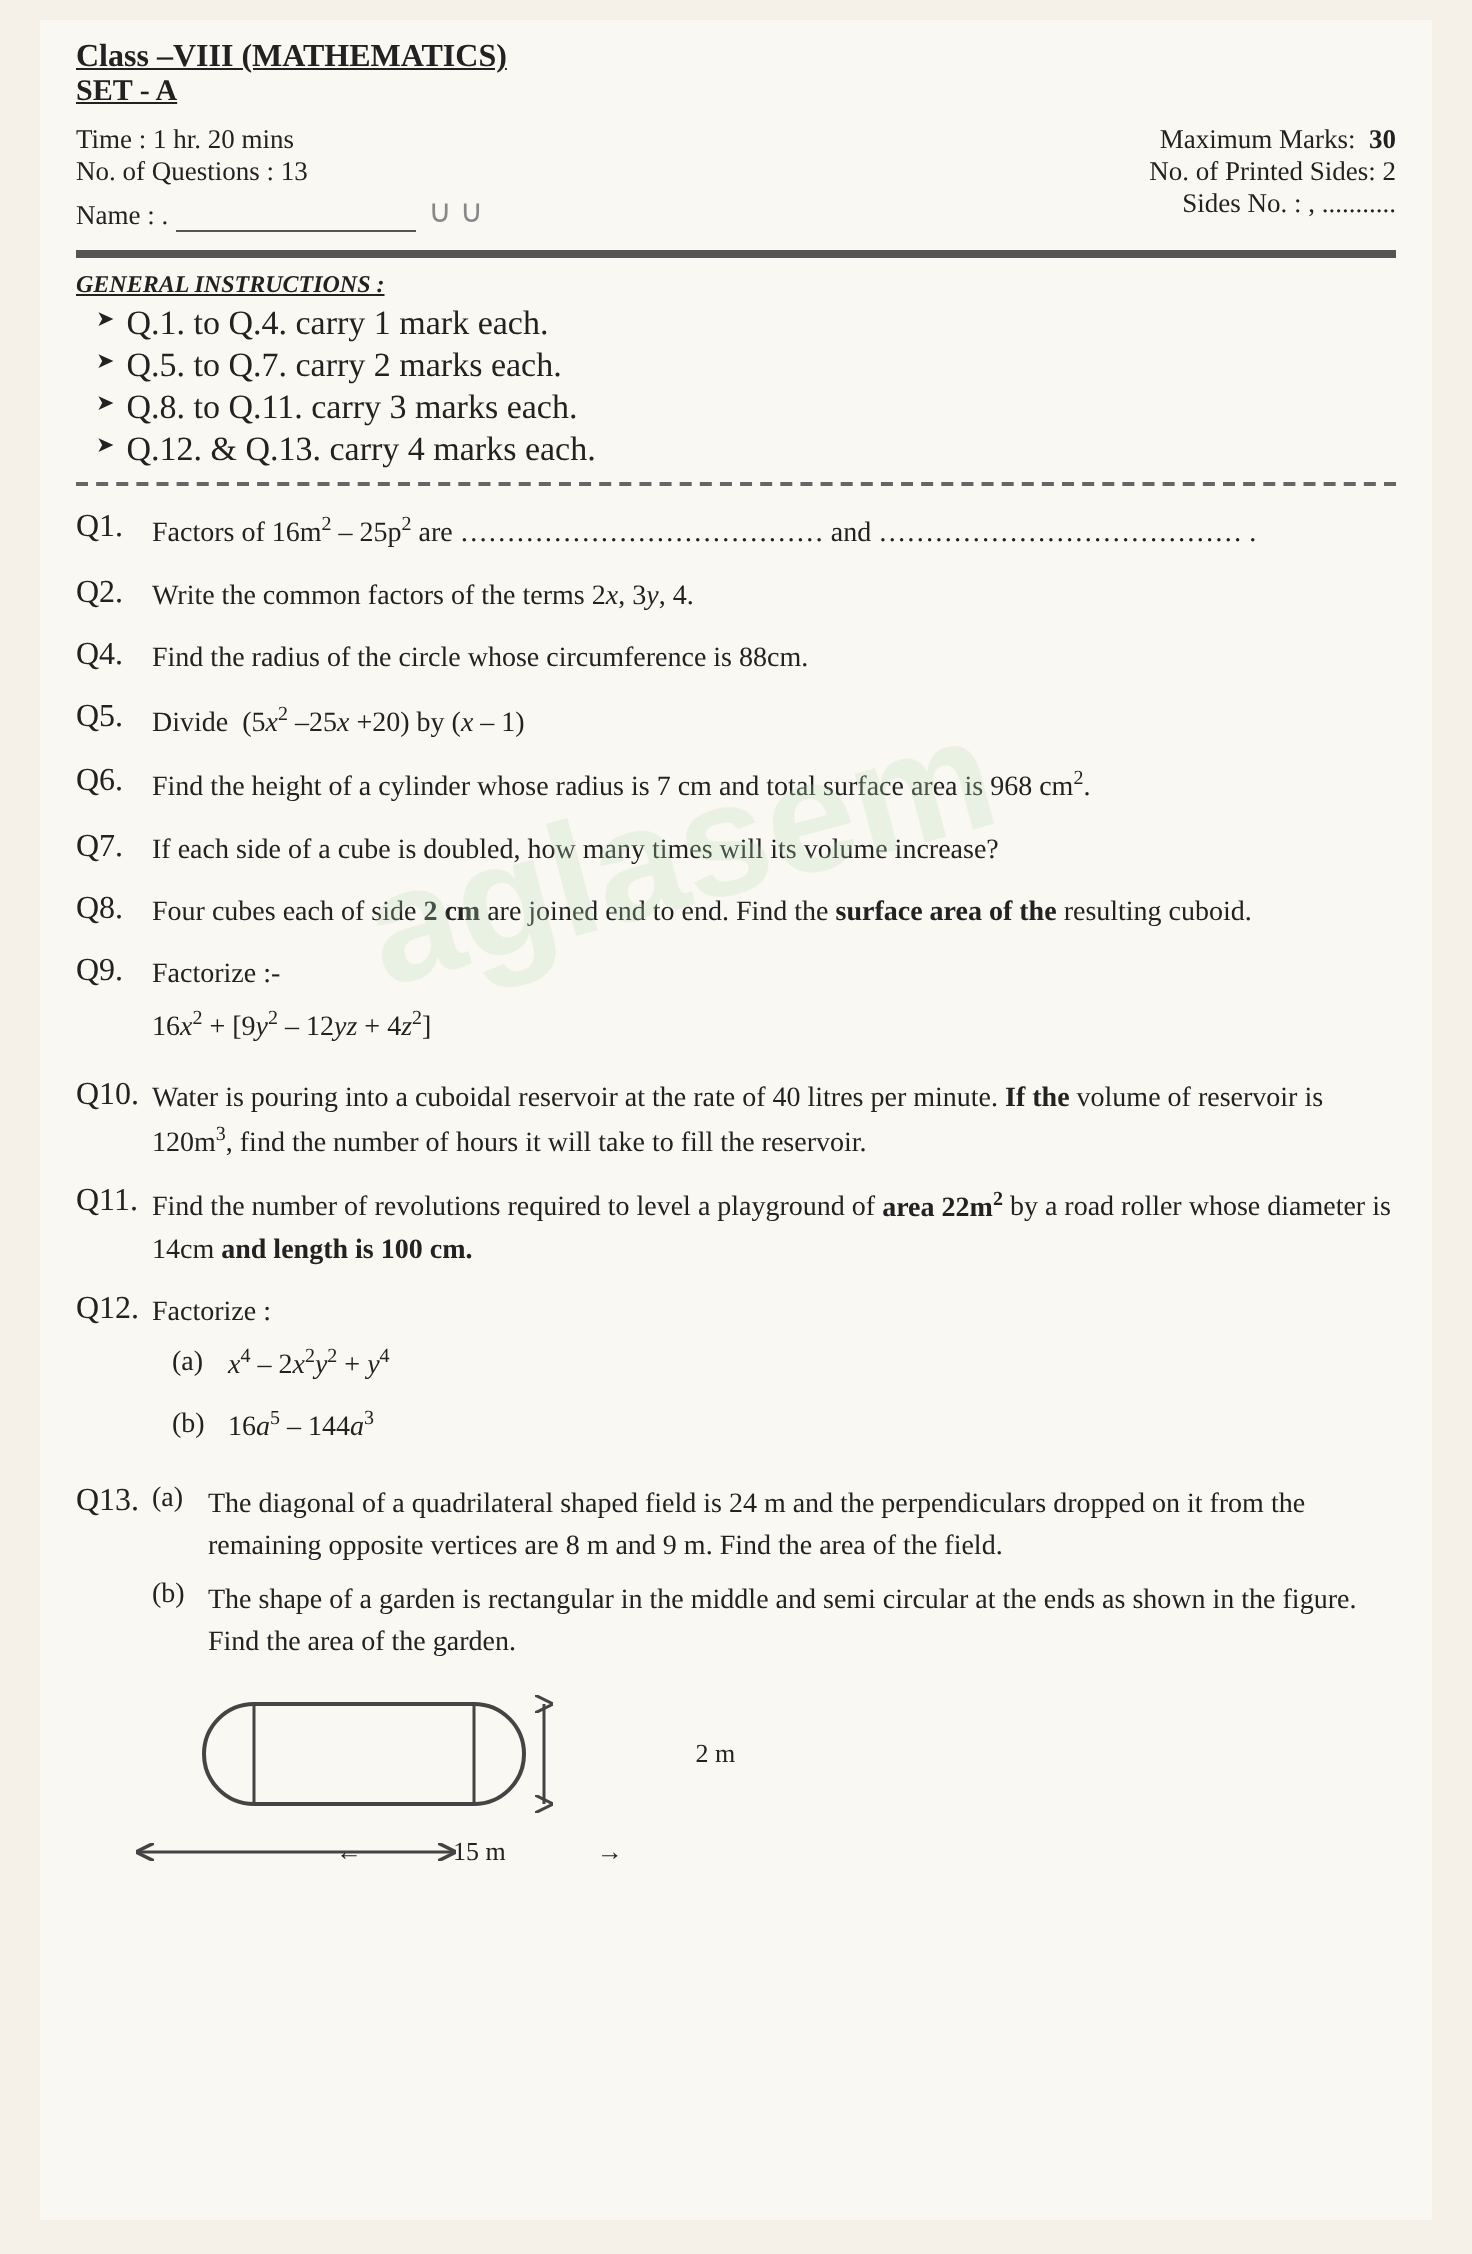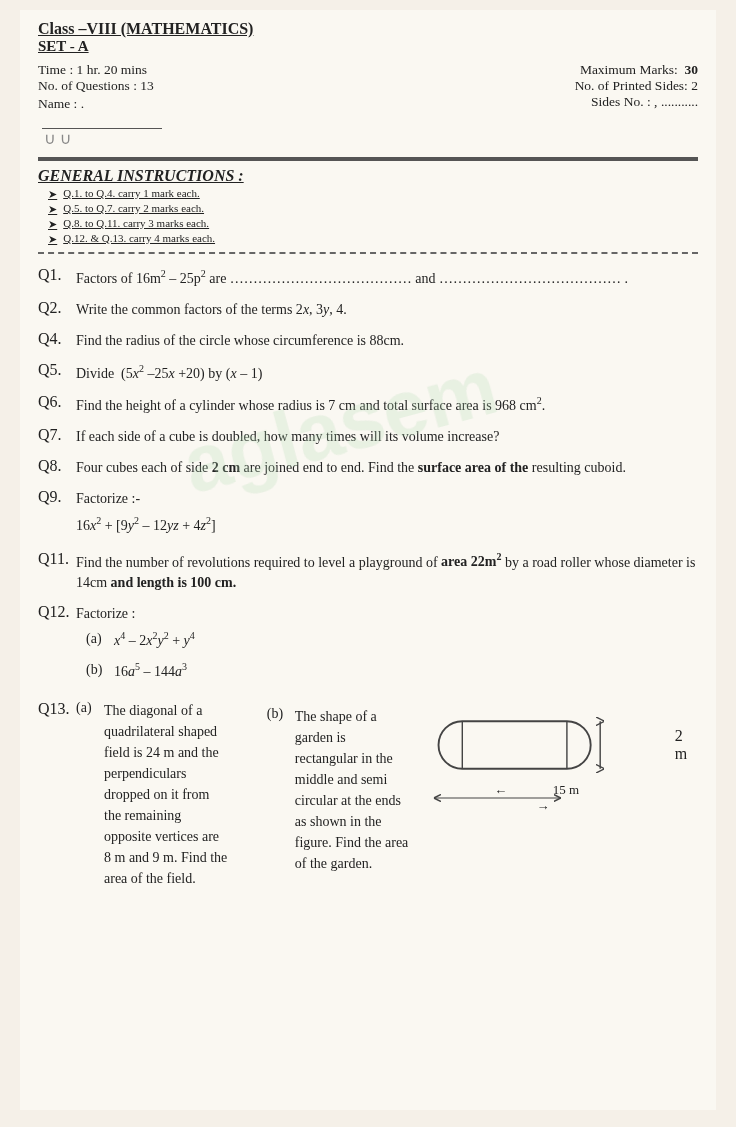--- a/index.html
+++ b/index.html
@@ -39,23 +39,22 @@
     }
     .header-table td {
       font-size: 13.5px;
       vertical-align: top;
       padding: 1px 0;
     }
     .header-left { width: 50%; }
     .header-right { width: 50%; text-align: right; }
     .name-row {
       display: flex;
-      align-items: flex-start;
+      align-items: flex-end;
       margin-top: 2px;
-      flex-direction: column;
     }
     .underline-field {
       border-bottom: 1px solid #555;
       display: inline-block;
       width: 120px;
       margin-left: 4px;
     }
     .double-rule {
       border: none;
       border-top: 2px solid #555;
@@ -63,33 +62,32 @@
       height: 4px;
       margin: 8px 0 6px 0;
     }
     .instructions-section {
       margin-bottom: 6px;
     }
     .instructions-title {
       font-style: italic;
       font-weight: bold;
       text-decoration: underline;
-      font-size: 16px;
+      font-size: 12px;
       margin-bottom: 2px;
     }
     .instructions-list {
       list-style: none;
       padding-left: 10px;
     }
     .instructions-list li {
-      font-size: 11px;
+      font-size: 17px;
       margin-bottom: 1px;
       display: flex;
       align-items: flex-start;
-      text-decoration: underline;
     }
     .instructions-list li::before {
       content: '➤';
       margin-right: 6px;
       font-size: 11px;
       margin-top: 1px;
     }
     .question-block {
       margin-bottom: 10px;
       display: flex;
@@ -244,20 +242,26 @@
   <div class="question-block">
     <span class="q-num">Q9.</span>
     <span class="q-text">
       Factorize :-
       <div class="formula-box">
         16<em>x</em><sup>2</sup> + [9<em>y</em><sup>2</sup> – 12<em>yz</em> + 4<em>z</em><sup>2</sup>]
       </div>
     </span>
   </div>
 
+  <div class="question-block">
+    <span class="q-num">Q10.</span>
+    <span class="q-text">
+      Water is pouring into a cuboidal reservoir at the rate of 40 litres per minute. <strong>If the</strong> volume of reservoir is 120m<sup>3</sup>, find the number of hours it will take to fill the reservoir.
+    </span>
+  </div>
 
   <div class="question-block">
     <span class="q-num">Q11.</span>
     <span class="q-text">
       Find the number of revolutions required to level a playground of <strong>area 22m<sup>2</sup></strong> by a road roller whose diameter is 14cm <strong>and length is 100 cm.</strong>
     </span>
   </div>
 
   <div class="question-block">
     <span class="q-num">Q12.</span>
@@ -273,21 +277,21 @@
         <div class="sub-question">
           <span class="sub-label">(b)</span>
           <span>
             16<em>a</em><sup>5</sup> – 144<em>a</em><sup>3</sup>
           </span>
         </div>
       </div>
     </span>
   </div>
 
-  <div class="question-block" style="flex-direction: row;">
+  <div class="question-block" style="flex-direction: column;">
     <div style="display:flex; align-items:flex-start;">
       <span class="q-num">Q13.</span>
       <span style="display:flex; align-items:flex-start;">
         <span class="sub-label">(a)</span>
         <span class="q-text">
           The diagonal of a quadrilateral shaped field is 24 m and the perpendiculars dropped on it from the remaining opposite vertices are 8 m and 9 m. Find the area of the field.
         </span>
       </span>
     </div>
     <div style="display:flex; align-items:flex-start; margin-top:6px; padding-left:38px;">
@@ -310,21 +314,21 @@
           <line x1="200" y1="10" x2="200" y2="60" stroke="#444" stroke-width="1.5" marker-start="url(#arrowUp)" marker-end="url(#arrowDown)"></line>
           <defs>
             <marker id="arrowUp" markerWidth="6" markerHeight="6" refX="3" refY="3" orient="auto">
               <path d="M0,6 L3,0 L6,6" fill="none" stroke="#444" stroke-width="1"></path>
             </marker>
             <marker id="arrowDown" markerWidth="6" markerHeight="6" refX="3" refY="3" orient="auto-start-reverse">
               <path d="M0,6 L3,0 L6,6" fill="none" stroke="#444" stroke-width="1"></path>
             </marker>
           </defs>
         </svg>
-        <span style="font-size:16px;margin-left:48px;">2 m</span>
+        <span style="font-size:13px;margin-left:48px;">2 m</span>
       </div>
 
       <div style="display:flex; align-items:center; margin-top:2px;">
         <svg width="220" height="24" viewBox="0 0 220 24">
           <defs>
             <marker id="arrowL" markerWidth="6" markerHeight="6" refX="0" refY="3" orient="auto">
               <path d="M6,0 L0,3 L6,6" fill="none" stroke="#444" stroke-width="1.2"></path>
             </marker>
             <marker id="arrowR" markerWidth="6" markerHeight="6" refX="6" refY="3" orient="auto">
               <path d="M0,0 L6,3 L0,6" fill="none" stroke="#444" stroke-width="1.2"></path>

